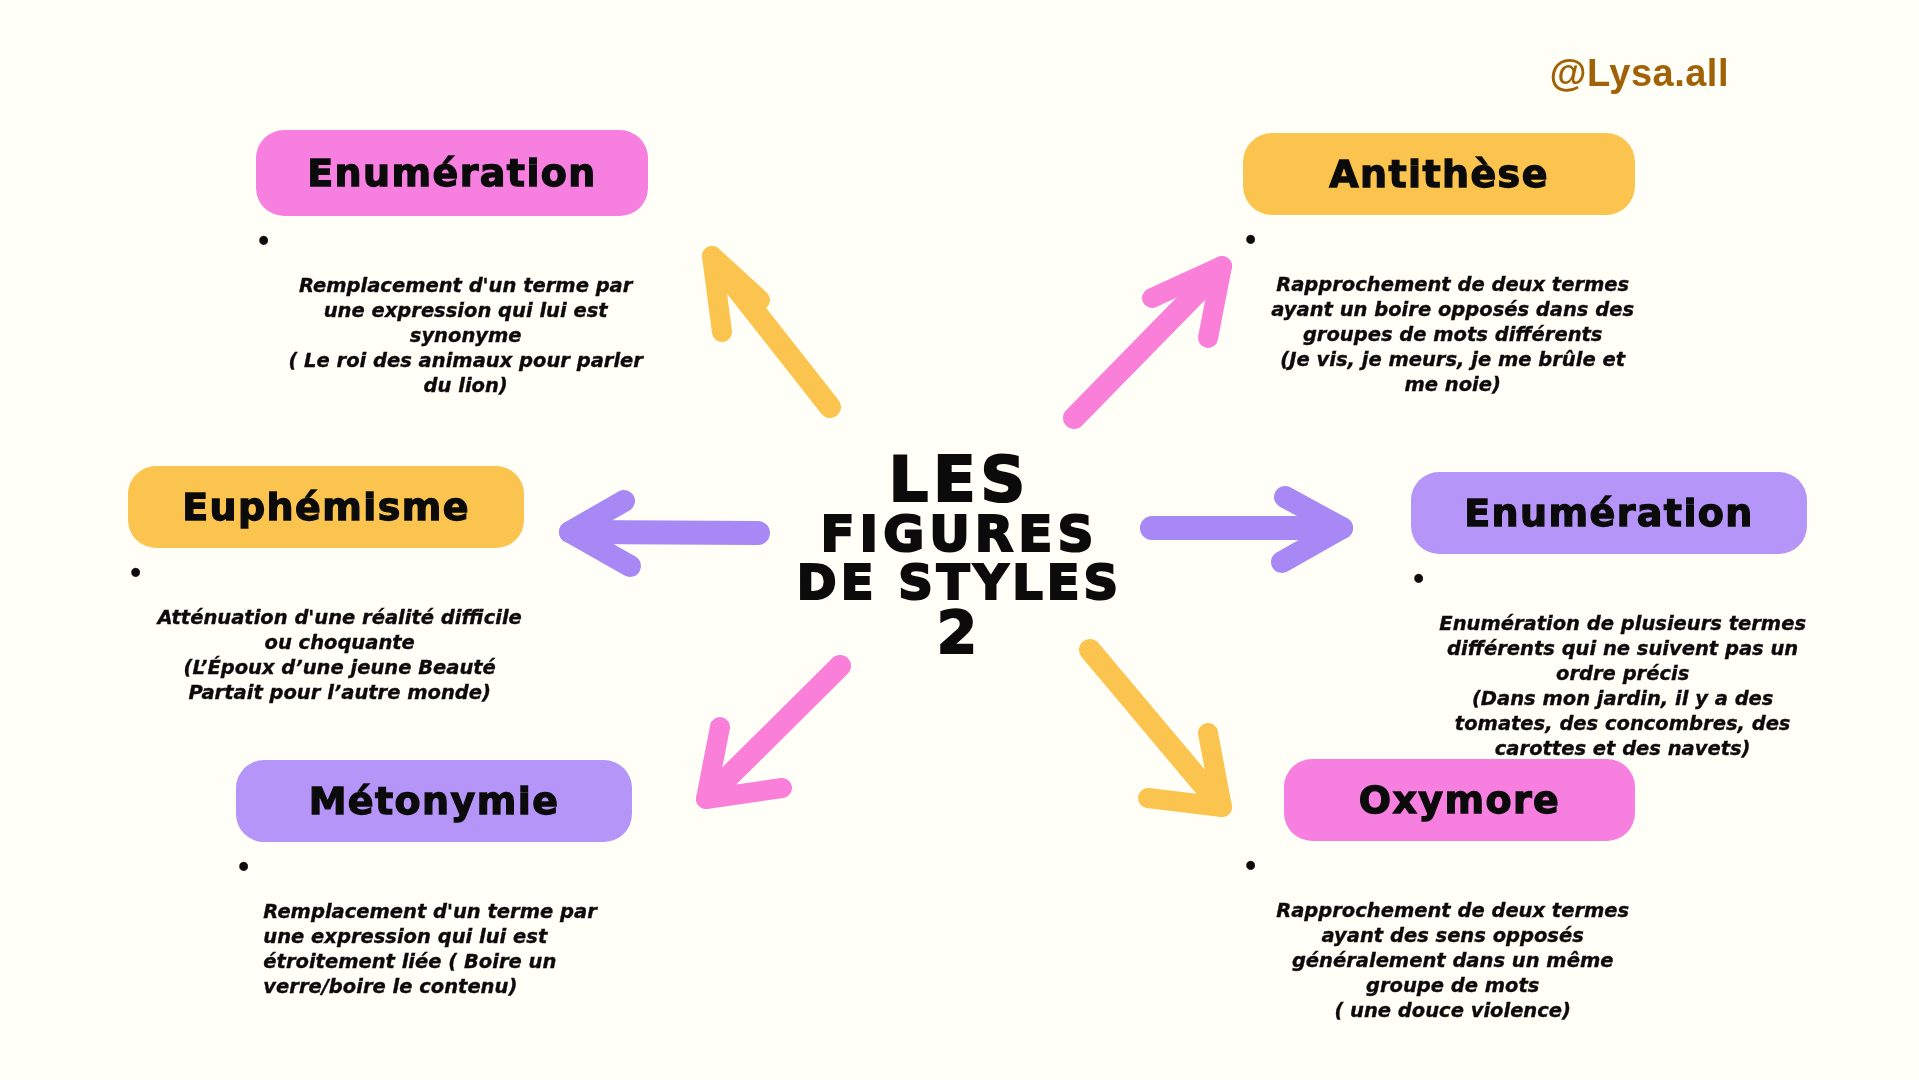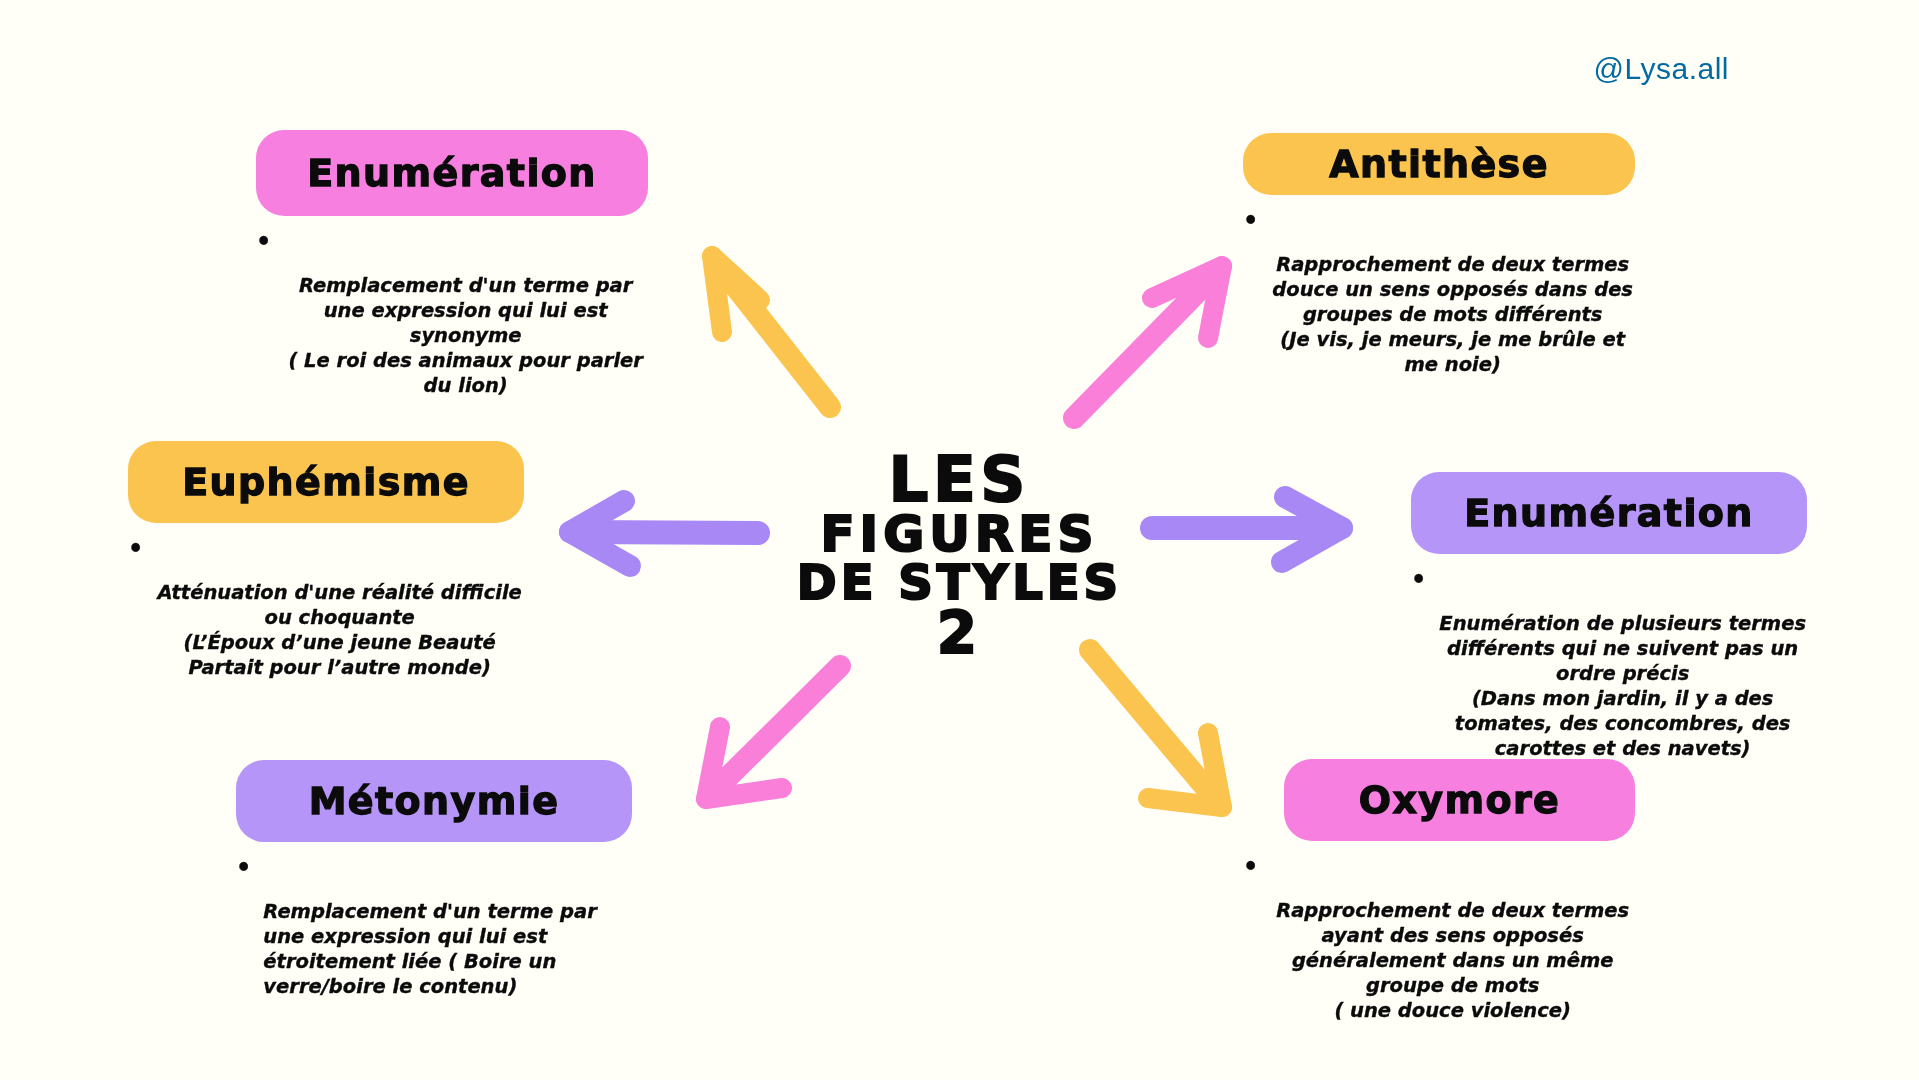--- a/index.html
+++ b/index.html
@@ -20,23 +20,23 @@
     height: 1080px;
     background: #FFFEF7;
   }
 
   
   .watermark {
     position: absolute;
     top: 52px;
     right: 190px;
     font-family: "Liberation Sans", sans-serif;
-    font-size: 30px;
-    font-weight: 400;
-    color: #0369a1;
+    font-size: 38px;
+    font-weight: 700;
+    color: #a16207;
     letter-spacing: 0.5px;
     white-space: nowrap;
   }
 
   
   .center-title {
     position: absolute;
     left: 50%;
     top: 450px;
     transform: translateX(-50%);
@@ -103,23 +103,23 @@
     white-space: pre-line;
     margin-top: 44px;
   }
   .node-desc-text.left { text-align: left; }
 
   
   #node-periphrase   { left: 256px;  top: 130px; width: 392px; }
   #node-periphrase .node-pill   { height: 86px; background: #F77FE0; }
 
   #node-antithese    { left: 1243px; top: 133px; width: 392px; }
-  #node-antithese .node-pill    { height: 62px; background: #FBC44E; }
-
-  #node-euphemisme   { left: 128px;  top: 441px; width: 396px; }
+  #node-antithese .node-pill    { height: 82px; background: #FBC44E; border-radius: 29px; }
+
+  #node-euphemisme   { left: 128px;  top: 466px; width: 396px; }
   #node-euphemisme .node-pill   { height: 82px; background: #FBC44E; }
 
   #node-enumeration  { left: 1411px; top: 472px; width: 396px; }
   #node-enumeration .node-pill  { height: 82px; background: #B695F8; }
 
   #node-metonymie    { left: 236px;  top: 760px; width: 396px; }
   #node-metonymie .node-pill    { height: 82px; background: #B695F8; }
 
   #node-oxymore      { left: 1243px; top: 759px; width: 392px; }
   #node-oxymore .node-pill      { height: 82px; background: #F77FE0; }
@@ -196,21 +196,21 @@
 ( Le roi des animaux pour parler du lion)</span>
     </div>
   </div>
 
   <div class="node" id="node-antithese">
     <div class="node-pill" style="background: rgb(251, 196, 78);">
       <span class="node-title">Antithèse</span>
     </div>
     <div class="node-desc">
       <span class="node-bullet">•</span>
-      <span class="node-desc-text">Rapprochement de deux termes douce un sens opposés dans des groupes de mots différents
+      <span class="node-desc-text">Rapprochement de deux termes ayant un boire opposés dans des groupes de mots différents
 (Je vis, je meurs, je me brûle et me noie)</span>
     </div>
   </div>
 
   <div class="node" id="node-euphemisme">
     <div class="node-pill" style="background: rgb(251, 196, 78);">
       <span class="node-title">Euphémisme</span>
     </div>
     <div class="node-desc">
       <span class="node-bullet">•</span>

